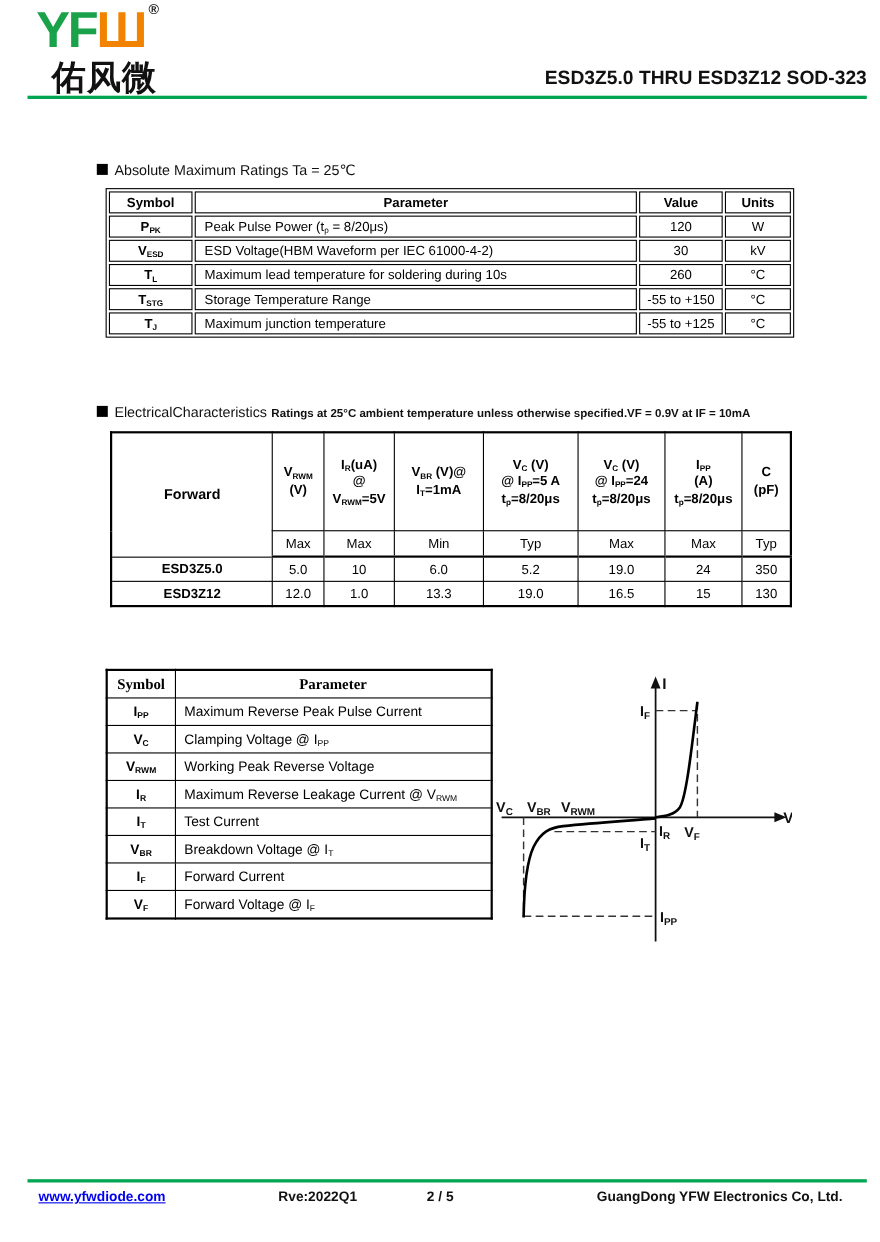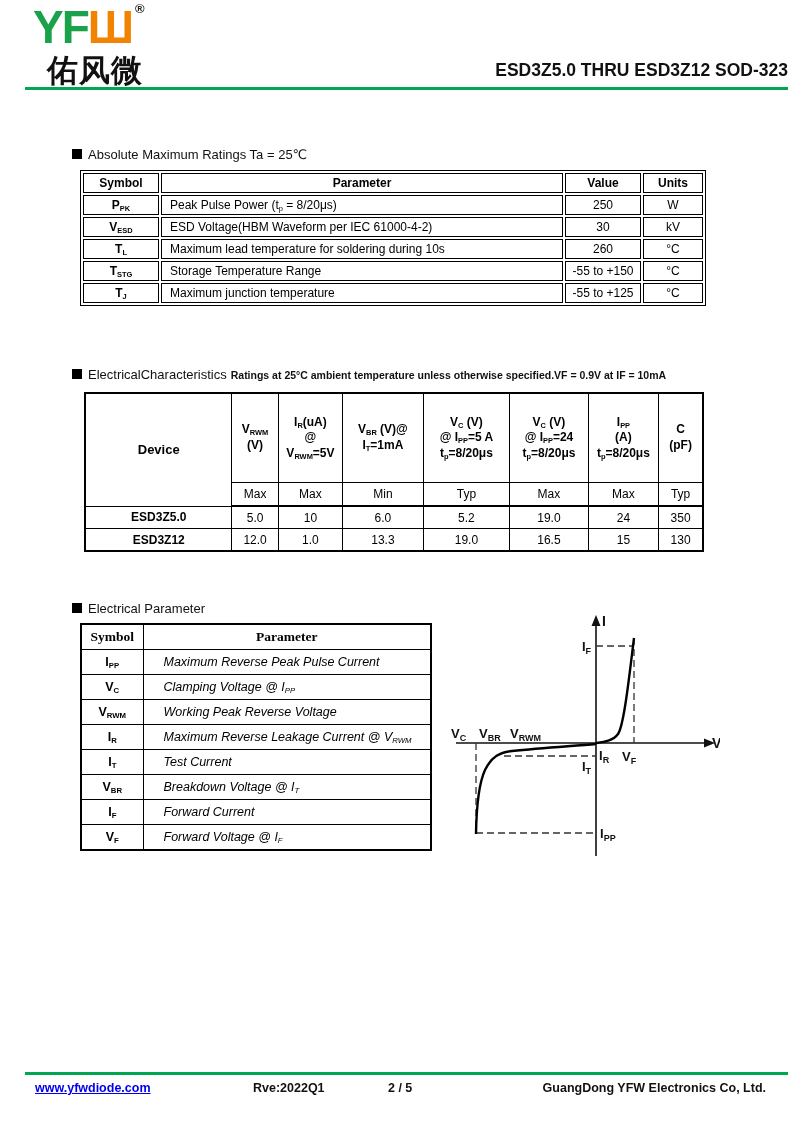--- a/index.html
+++ b/index.html
@@ -13,21 +13,21 @@
   .logo-row{line-height:1;white-space:nowrap;}
   .logo-yf{font-size:46px;font-weight:800;color:#1fa34a;color:#1aa24b;letter-spacing:-2px;}
   .logo-w{font-size:46px;font-weight:800;color:#f28300;letter-spacing:-2px;}
   .logo-reg{font-size:13px;font-weight:700;color:#222;vertical-align:top;position:relative;top:-2px;left:3px;}
   .logo-cn{font-size:31px;font-weight:700;color:#111;letter-spacing:1px;padding-left:14px;margin-top:0;}
   .doc-title{position:absolute;right:12px;top:60px;font-size:17.5px;font-weight:700;color:#111;white-space:nowrap;}
   .rule{position:absolute;left:25px;right:12px;height:3px;}
   .rule.top{top:87px;}
   .rule.bottom{top:1072px;}
   
-  .section{position:absolute;left:72px;}
+  .section{position:absolute;left:88px;}
   .sec-head{font-size:13px;color:#111;white-space:nowrap;}
   .sec-bullet{display:inline-block;width:10px;height:10px;background:#000;margin-right:6px;}
   .sec-note{font-size:10.5px;font-weight:700;margin-left:4px;}
   
   table{border-color:#000;}
   .tbl1{border-collapse:separate;border-spacing:2px;border:1px solid #000;margin:8px 0 0 8px;table-layout:fixed;width:622px;font-size:12px;}
   .tbl1 td{border:1px solid #000;height:16px;padding:1px 4px;text-align:center;}
   .tbl1 td.param{text-align:left;padding-left:8px;}
   .tbl1 .hd{font-weight:700;}
   .tbl1 .sym{font-weight:700;}
@@ -37,21 +37,21 @@
   .tbl2 .colhd{font-weight:700;height:84px;line-height:1.3;}
   .tbl2 .device-hd{font-weight:700;font-size:13px;}
   .tbl2 .sub-hd td{font-weight:400;height:18px;border-bottom:2px solid #000;}
   .tbl2 .data td{height:17px;}
   .tbl2 .data .dev{font-weight:700;}
   
   .tbl3{border-collapse:collapse;border:2px solid #000;margin:7px 0 0 8px;table-layout:fixed;width:350px;font-size:12.5px;}
   .tbl3 td{border:1px solid #000;height:22px;padding:1px 4px;}
   .tbl3 .hd td{font-family:"Liberation Serif","DejaVu Serif",serif;font-weight:700;font-size:13.5px;text-align:center;}
   .tbl3 td.sym{text-align:center;font-weight:700;}
-  .tbl3 td.param{text-align:left;padding-left:20px;font-style:italic;}
+  .tbl3 td.param{text-align:left;padding-left:8px;}
   
   .vi-graph{position:absolute;left:448px;top:610px;}
   .vi-graph text{font-family:"Liberation Sans","DejaVu Sans",sans-serif;font-size:13px;font-weight:600;fill:#111;}
   .vi-graph .axl{font-size:14px;font-weight:700;}
   .vi-graph tspan.s{font-size:9px;}
   
   .footer-item{position:absolute;top:1081px;font-size:12.5px;font-weight:700;color:#111;white-space:nowrap;}
   .f-link{left:35px;text-decoration:underline;}
   .f-rev{left:253px;}
   .f-page{left:388px;}
@@ -85,21 +85,21 @@
       <tbody>
           <tr class="hd">
         <td class="hd">Symbol</td>
         <td class="hd">Parameter</td>
         <td class="hd">Value</td>
         <td class="hd">Units</td>
       </tr>
       <tr>
         <td class="sym">P<sub>PK</sub></td>
         <td class="param">Peak Pulse Power (t<sub>p</sub> = 8/20μs)</td>
-        <td>250</td>
+        <td>120</td>
         <td>W</td>
       </tr>
       <tr>
         <td class="sym">V<sub>ESD</sub></td>
         <td class="param">ESD Voltage(HBM Waveform per IEC 61000-4-2)</td>
         <td>30</td>
         <td>kV</td>
       </tr>
       <tr>
         <td class="sym">T<sub>L</sub></td>
@@ -133,21 +133,21 @@
           <col style="width:46px">
           <col style="width:64px">
           <col style="width:80px">
         <col style="width:86px">
           <col style="width:78px">
           <col style="width:70px">
           <col style="width:44px">
       </colgroup>
       <tbody>
           <tr>
-        <td class="device-hd" rowspan="2">Device</td>
+        <td class="device-hd" rowspan="2">Forward</td>
         <td class="colhd">V<sub>RWM</sub><br>(V)</td>
         <td class="colhd">I<sub>R</sub>(uA)<br>@<br>V<sub>RWM</sub>=5V</td>
         <td class="colhd">V<sub>BR</sub> (V)@<br>I<sub>T</sub>=1mA</td>
         <td class="colhd">V<sub>C</sub> (V)<br>@ I<sub>PP</sub>=5 A<br>t<sub>p</sub>=8/20μs</td>
         <td class="colhd">V<sub>C</sub> (V)<br>@ I<sub>PP</sub>=24<br>t<sub>p</sub>=8/20μs</td>
         <td class="colhd">I<sub>PP</sub><br>(A)<br>t<sub>p</sub>=8/20μs</td>
         <td class="colhd">C<br>(pF)</td>
       </tr>
       <tr class="sub-hd">
         <td>Max</td>
@@ -176,23 +176,20 @@
         <td>19.0</td>
         <td>16.5</td>
         <td>15</td>
         <td>130</td>
       </tr>
     </tbody>
       </table>
   </div>
 
   <div class="section" style="top:601px;">
-    <div class="sec-head">
-      <span class="sec-bullet"></span><span>Electrical Parameter</span>
-    </div>
     <table class="tbl3">
       <colgroup>
           <col style="width:62px">
           <col style="width:288px">
         </colgroup>
       <tbody>
           <tr class="hd">
         <td>Symbol</td>
         <td>Parameter</td>
       </tr>

